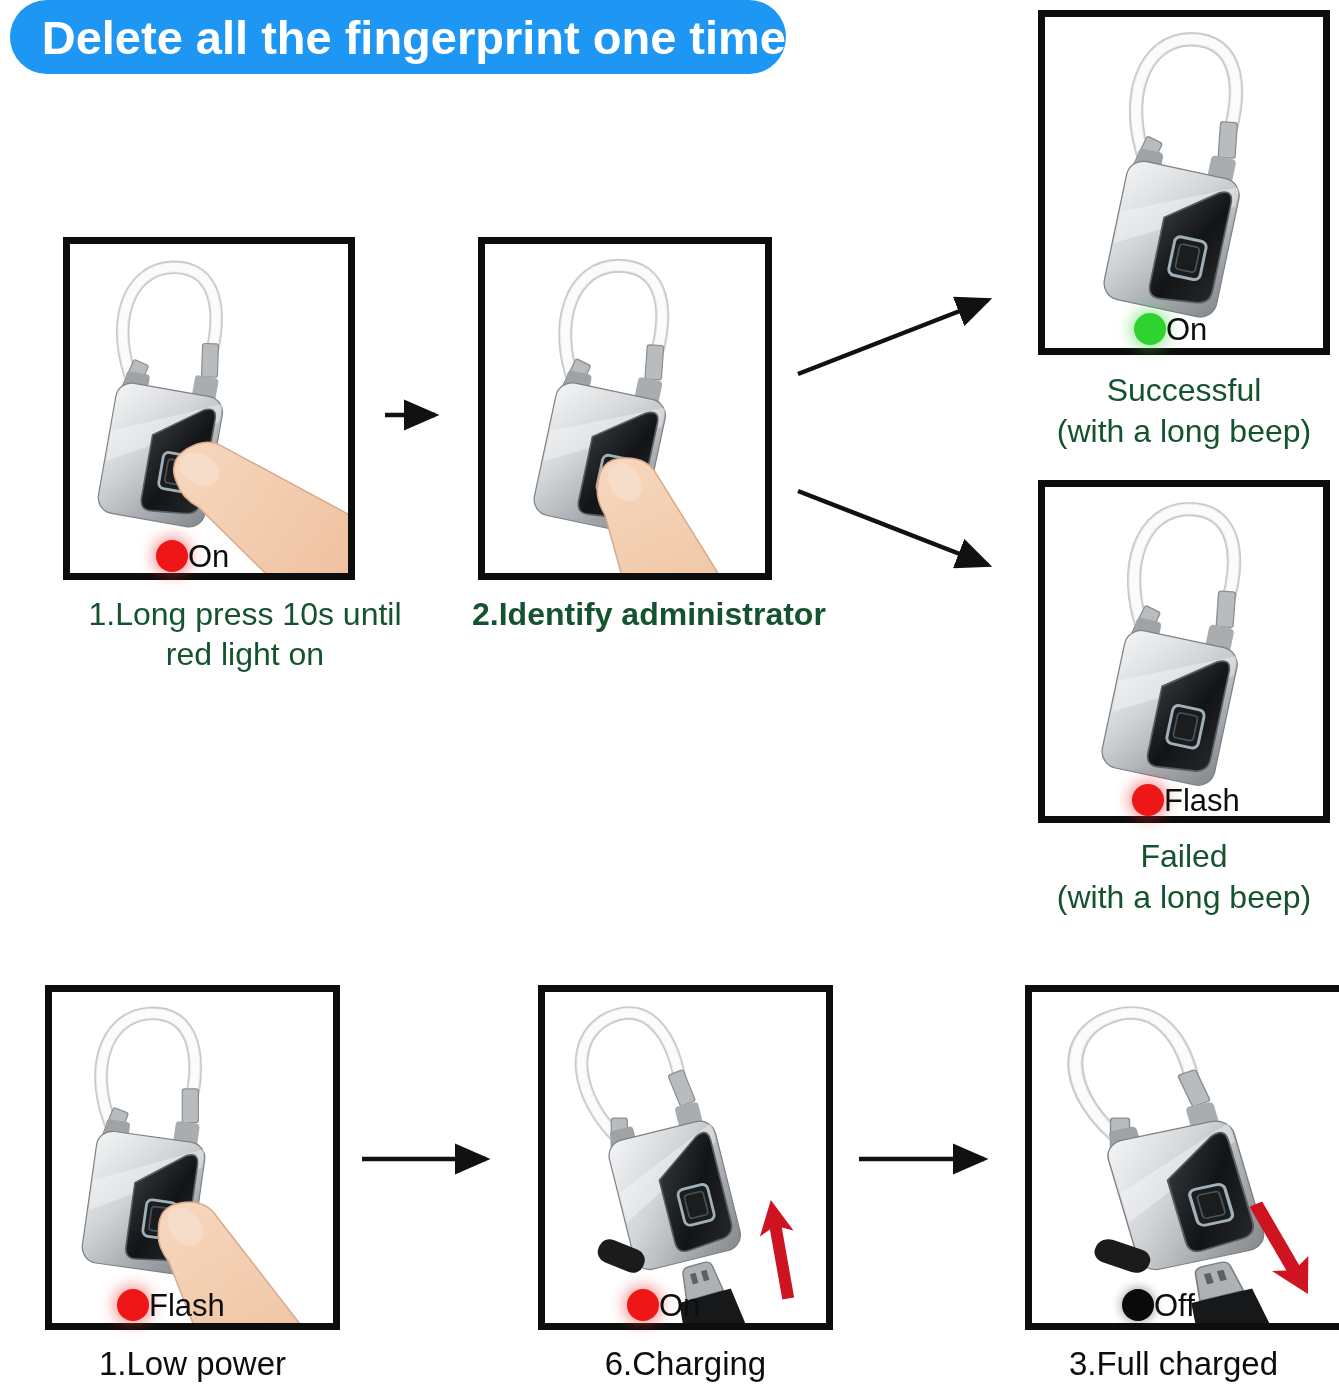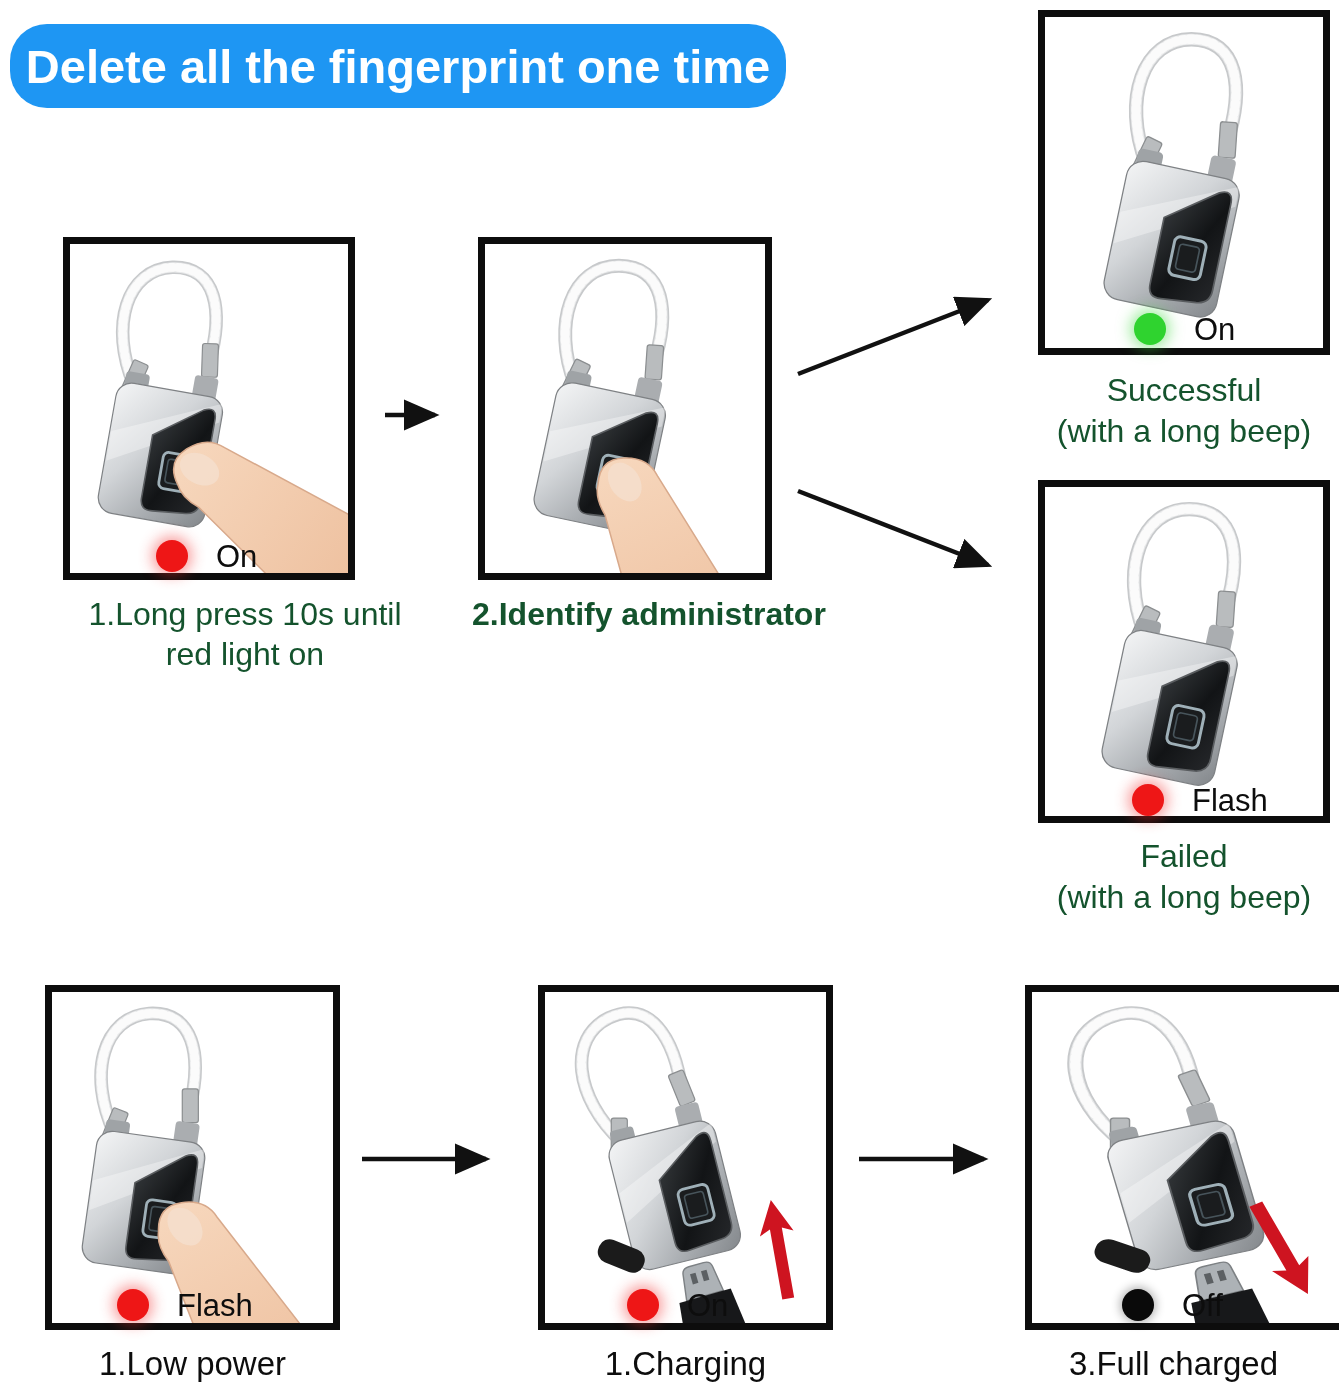--- a/index.html
+++ b/index.html
@@ -1,27 +1,27 @@
 <!DOCTYPE html>
 <html style="--banner-blue: #1E96F3; --led-red: #EE1616; --led-green: #2FD32F; --led-black: #0A0A0A; --arrow-red: #CE1420; --text-black: #111111;"><head>
 <meta charset="utf-8">
 <style>
   html,body{margin:0;padding:0;background:#ffffff;}
   .canvas{
     position:relative;width:1339px;height:1386px;background:#ffffff;overflow:hidden;
     font-family:"Liberation Sans","DejaVu Sans",sans-serif;color:var(--text-black,#111);
   }
   .banner{
-    position:absolute;left:10px;top:24px;width:776px;height:84px;border-radius:37px;
-    background:var(--banner-blue,#1E96F3);display:flex;align-items:center;justify-content:center;
+    position:absolute;left:10px;top:0;width:776px;height:74px;border-radius:37px;
+    background:var(--banner-blue,#1E96F3);display:flex;align-items:center;justify-content:flex-end;
   }
   .banner span{color:#ffffff;font-size:47px;font-weight:700;letter-spacing:0px;white-space:nowrap;}
   .pbox{position:absolute;border:7px solid #0d0d0d;background:#ffffff;box-sizing:border-box;}
   .pbox > svg.art{position:absolute;left:0;top:0;width:100%;height:100%;}
-  .led-row{position:absolute;display:flex;align-items:center;gap:28px;}
+  .led-row{position:absolute;display:flex;align-items:center;gap:0;}
   .dot{width:32px;height:32px;border-radius:50%;flex:0 0 auto;}
   .dot[data-color="red"]{background:var(--led-red,#EE1616);box-shadow:0 0 14px 4px rgba(240,40,40,.45);}
   .dot[data-color="green"]{background:var(--led-green,#2FD32F);box-shadow:0 0 14px 4px rgba(70,220,70,.5);}
   .dot[data-color="black"]{background:var(--led-black,#0a0a0a);box-shadow:0 0 10px 2px rgba(0,0,0,.3);}
   .led-label{font-size:31px;color:#0d0d0d;line-height:1;}
   .caption{position:absolute;font-size:32px;line-height:40px;color:#14532d;}
   .caption.center{text-align:center;}
   .caption-bottom{position:absolute;font-size:33px;line-height:40px;color:#0d0d0d;text-align:center;}
   .flow-arrow{position:absolute;overflow:visible;}
   .flow-arrow line{stroke:#111;stroke-width:4.5;}
@@ -181,21 +181,21 @@
       <use href="#padlock" transform="translate(26,6) scale(0.8) rotate(-14 110 170)"></use>
       <rect class="flap" x="52" y="252" width="48" height="24" rx="11" transform="rotate(22 76 264)"></rect>
       <use href="#usb" transform="translate(103,272) rotate(-16 50 0) scale(0.95)"></use>
       <use href="#redarrow" transform="translate(225,208) rotate(-10)"></use>
     </svg>
     <div class="led-row" style="left:82px;top:297px;">
       <span class="dot" data-color="red"></span>
       <span class="led-label">On</span>
     </div>
   </div>
-  <div class="caption-bottom" style="left:538px;top:1344px;width:295px;">1.Charging</div>
+  <div class="caption-bottom" style="left:538px;top:1344px;width:295px;">6.Charging</div>
 
   <svg class="flow-arrow" style="left:856px;top:1146px;" width="158" height="26">
     <line x1="3" y1="13" x2="128" y2="13" marker-end="url(#ah)"></line>
   </svg>
 
   <div class="pbox" style="left:1025px;top:985px;width:347px;height:345px;">
     <svg class="art" viewBox="0 0 280 331" preserveAspectRatio="none">
       <use href="#padlock" transform="translate(26,6) scale(0.8) rotate(-14 110 170)"></use>
       <rect class="flap" x="52" y="252" width="48" height="24" rx="11" transform="rotate(22 76 264)"></rect>
       <use href="#usb" transform="translate(103,272) rotate(-16 50 0) scale(0.95)"></use>

